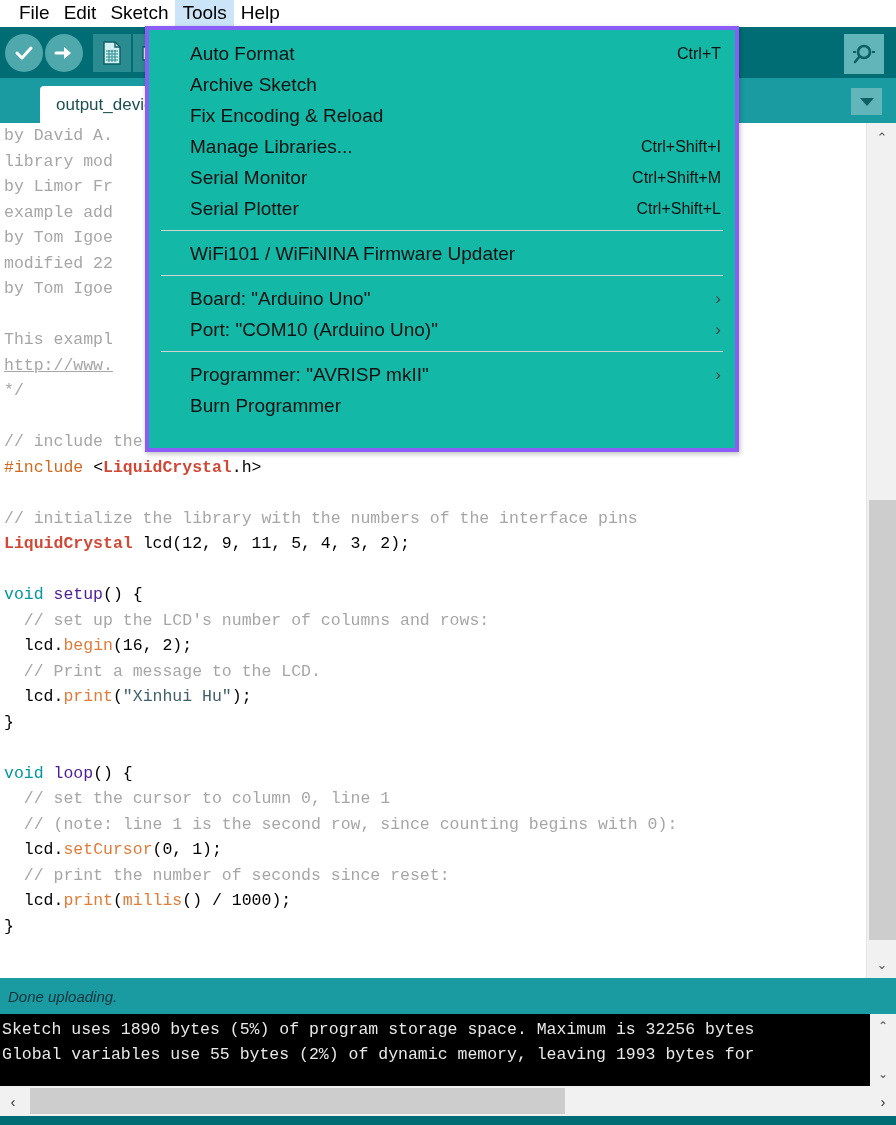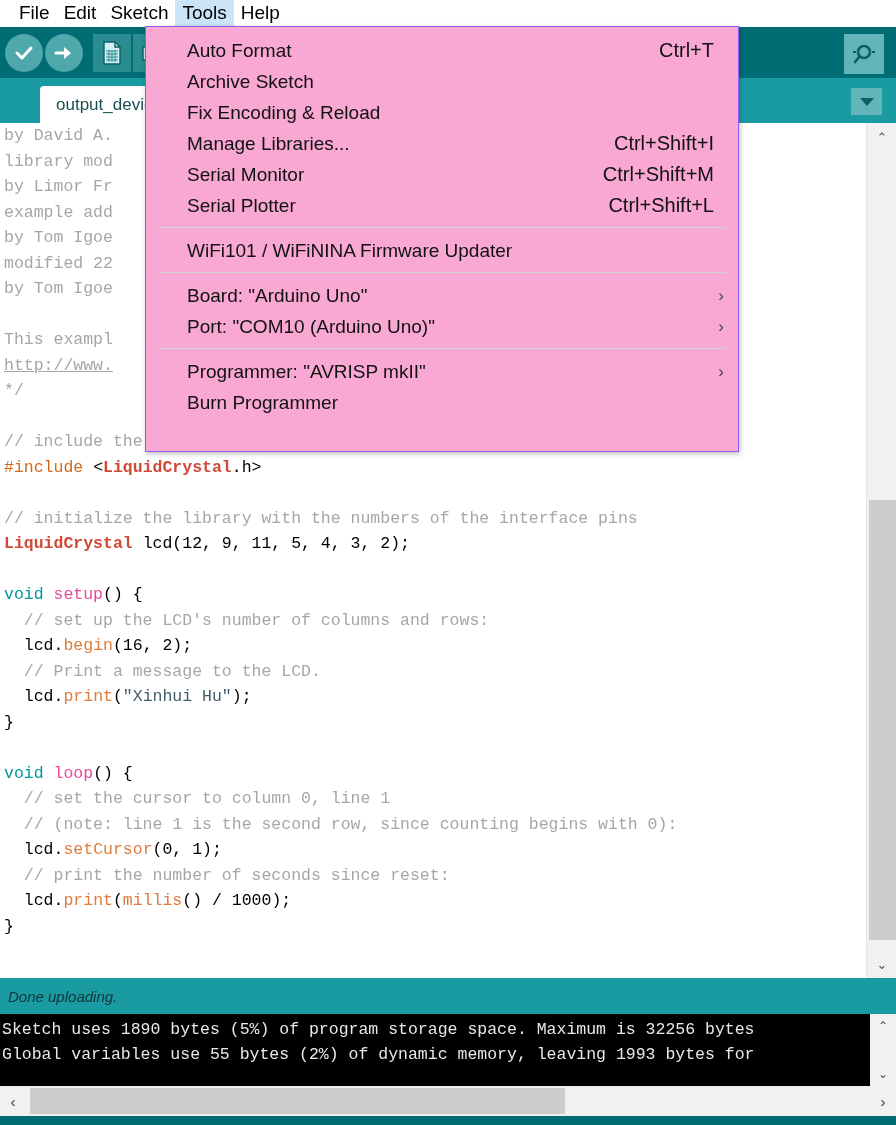--- a/index.html
+++ b/index.html
@@ -103,21 +103,21 @@
     font-size: 16.5px;
     line-height: 25.5px;
     white-space: pre;
     color: #000000;
   }
   .cmt { color: #a6a6a6; }
   .cmt-link { color: #a6a6a6; text-decoration: underline; }
   .pre { color: #d2691e; }
   .lib { color: #d14836; font-weight: bold; }
   .kw  { color: #00979c; }
-  .fn  { color: #ec4899; }
+  .fn  { color: #4c1d95; }
   .mth { color: #e07b39; }
   .str { color: #415e6b; }
   .pun { color: #000000; }
 
   
   .vscroll {
     position: absolute; top: 123px; right: 0;
     width: 30px; height: 855px;
     background: #f1f1f1;
     border-left: 1px solid #e4e4e4;
@@ -198,39 +198,39 @@
   .footer {
     position: absolute; top: 1116px; left: 0;
     width: 896px; height: 9px;
     background: #006d75;
   }
 
   
   .menu {
     position: absolute; top: 26px; left: 145px;
     width: 594px; height: 426px;
-    background: #f9a8d4;
-    border: 1px solid #8b5cf6;
+    background: #14b8a6;
+    border: 4px solid #8b5cf6;
     box-shadow: 1px 2px 5px rgba(0,0,0,0.25);
     padding: 8px 0 4px 0;
     z-index: 50;
   }
   .menu-row {
     position: relative;
     height: 31px;
     display: flex; align-items: center;
     padding: 0 14px 0 41px;
     font-size: 19px;
     color: #111111;
     cursor: default;
     white-space: nowrap;
   }
   .menu-shortcut {
-    position: absolute; right: 24px;
-    font-size: 20px; color: #111111;
+    position: absolute; right: 14px;
+    font-size: 16px; color: #111111;
   }
   .menu-arrow {
     position: absolute; right: 14px;
     font-size: 17px; color: #444;
   }
   .menu-sep {
     height: 1px; margin: 6px 12px 7px 12px;
     background: #d2d2d2;
   }
   .menu-label { line-height: 24px; }

